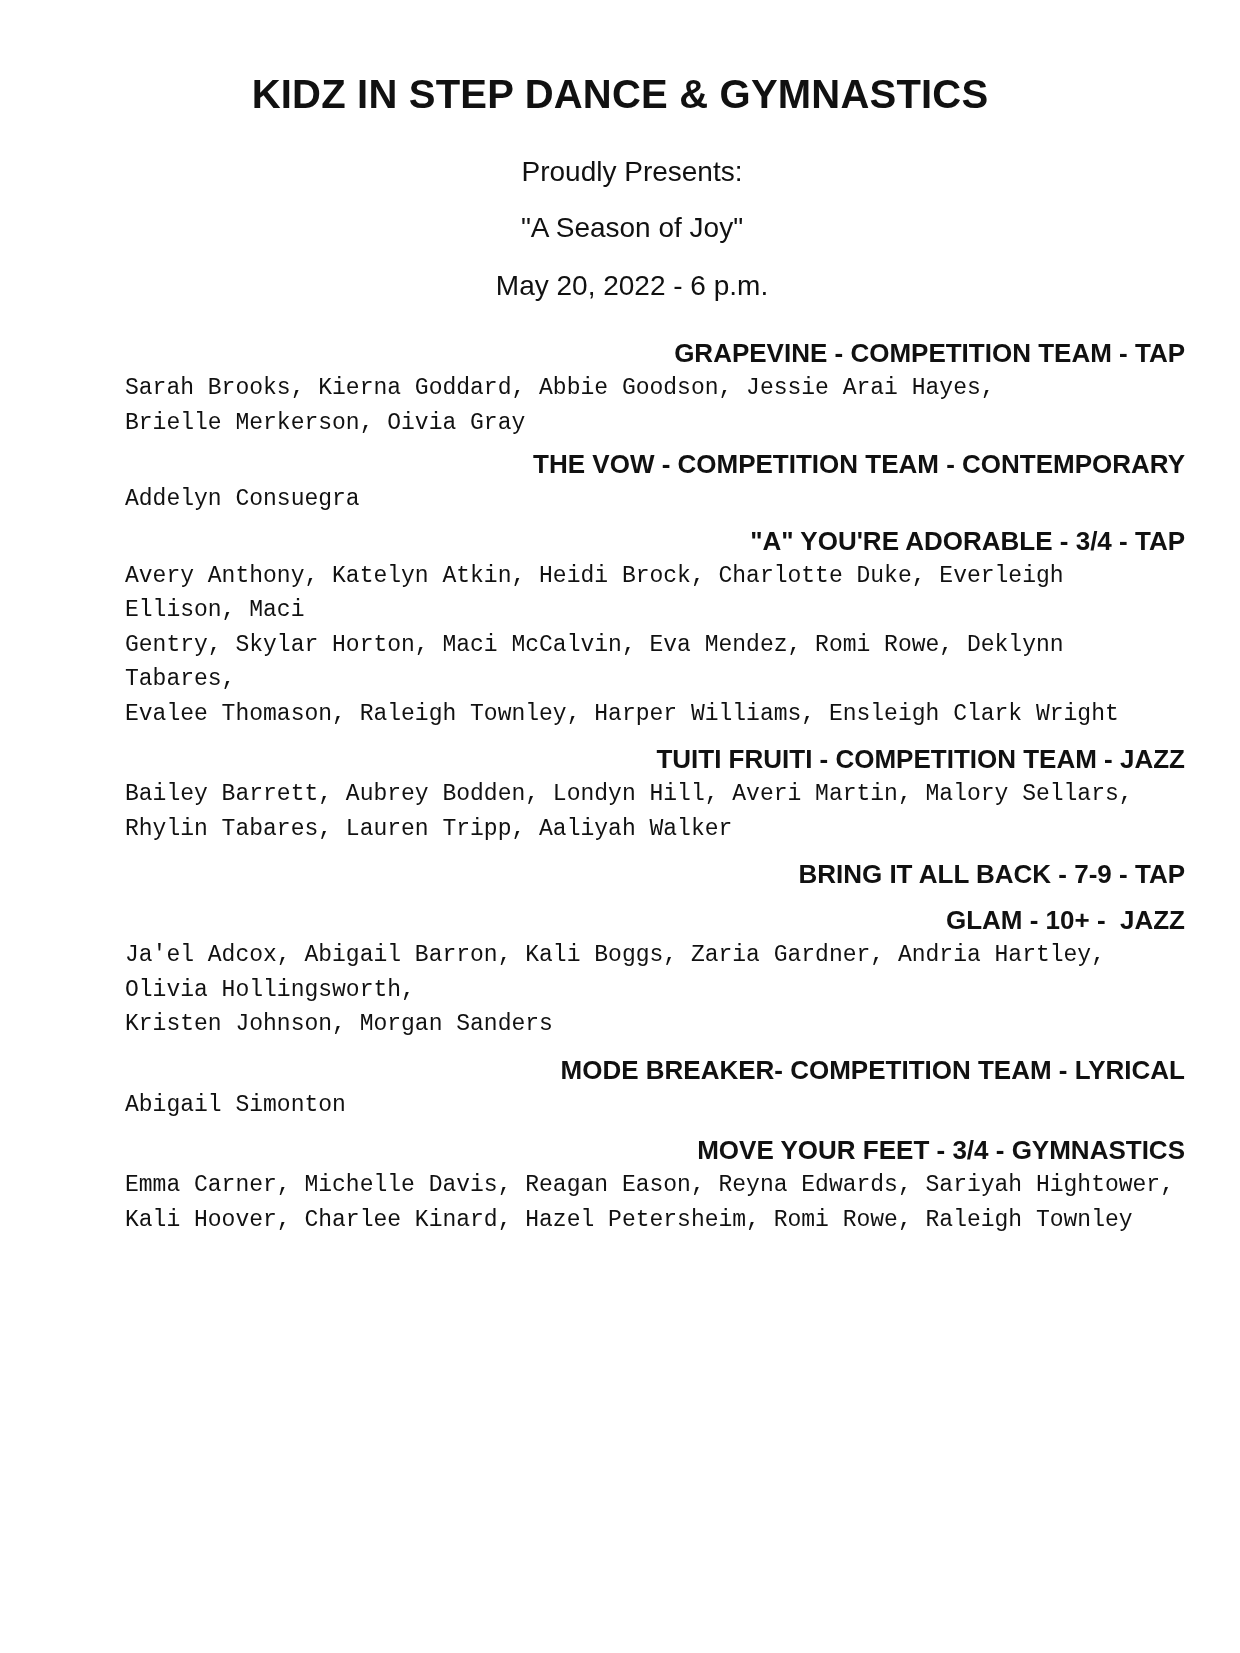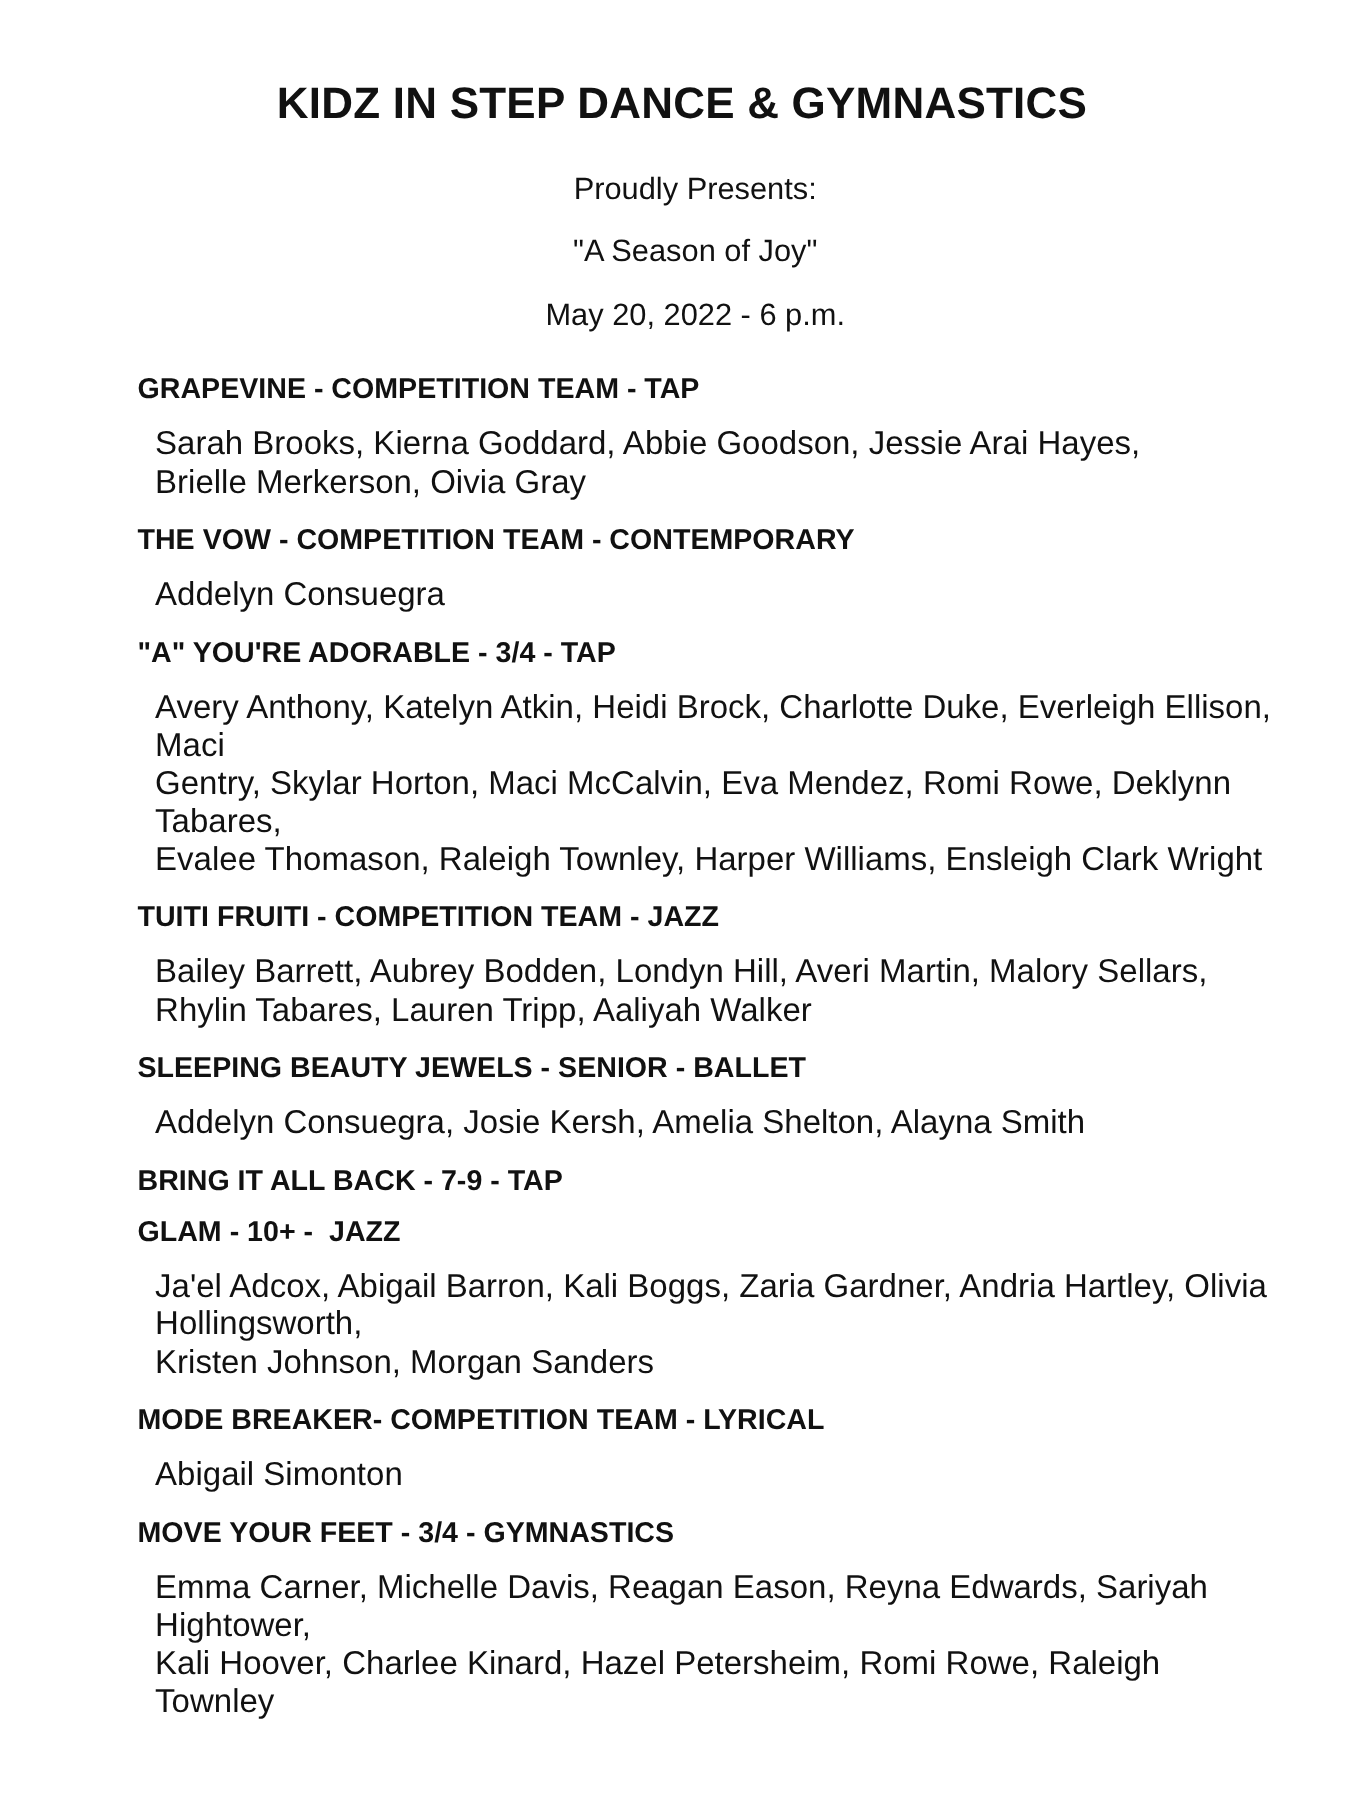--- a/index.html
+++ b/index.html
@@ -53,26 +53,28 @@
     }
     .routine {
       margin: 0;
     }
     .routine-title {
       font-size: 26px;
       font-weight: bold;
       line-height: 36px;
       margin: 0;
       white-space: pre;
+      text-align: right;
     }
     .routine-cast {
-      font-size: 30px;
+      font-size: 23px;
       line-height: 34.5px;
-      margin: 16px;
+      margin: 0;
       white-space: pre-line;
+      font-family: Liberation Mono, monospace;
     }
     .gap-sm { margin-top: 6px; }
     .gap-md { margin-top: 10px; }
   </style>
 </head>
 <body>
 
 <div class="header">
   <h1 class="org-title">KIDZ IN STEP DANCE &amp; GYMNASTICS</h1>
   <p class="sub-line sub-1">Proudly Presents:</p>
@@ -101,24 +103,20 @@
 Evalee Thomason, Raleigh Townley, Harper Williams, Ensleigh Clark Wright</p>
   </div>
 
   <div class="routine gap-md">
     <p class="routine-title">TUITI FRUITI - COMPETITION TEAM - JAZZ</p>
     <p class="routine-cast">Bailey Barrett, Aubrey Bodden, Londyn Hill, Averi Martin, Malory Sellars,
 Rhylin Tabares, Lauren Tripp, Aaliyah Walker</p>
   </div>
 
 
-  <div class="routine gap-md">
-    <p class="routine-title">SLEEPING BEAUTY JEWELS - SENIOR - BALLET</p>
-    <p class="routine-cast">Addelyn Consuegra, Josie Kersh, Amelia Shelton, Alayna Smith</p>
-  </div>
 
   <div class="routine gap-md">
     <p class="routine-title" style="margin-bottom:6px;">BRING IT ALL BACK - 7-9 - TAP</p>
   </div>
 
   <div class="routine gap-md">
     <p class="routine-title">GLAM - 10+ -  JAZZ</p>
     <p class="routine-cast">Ja'el Adcox, Abigail Barron, Kali Boggs, Zaria Gardner, Andria Hartley, Olivia Hollingsworth,
 Kristen Johnson, Morgan Sanders</p>
   </div>

